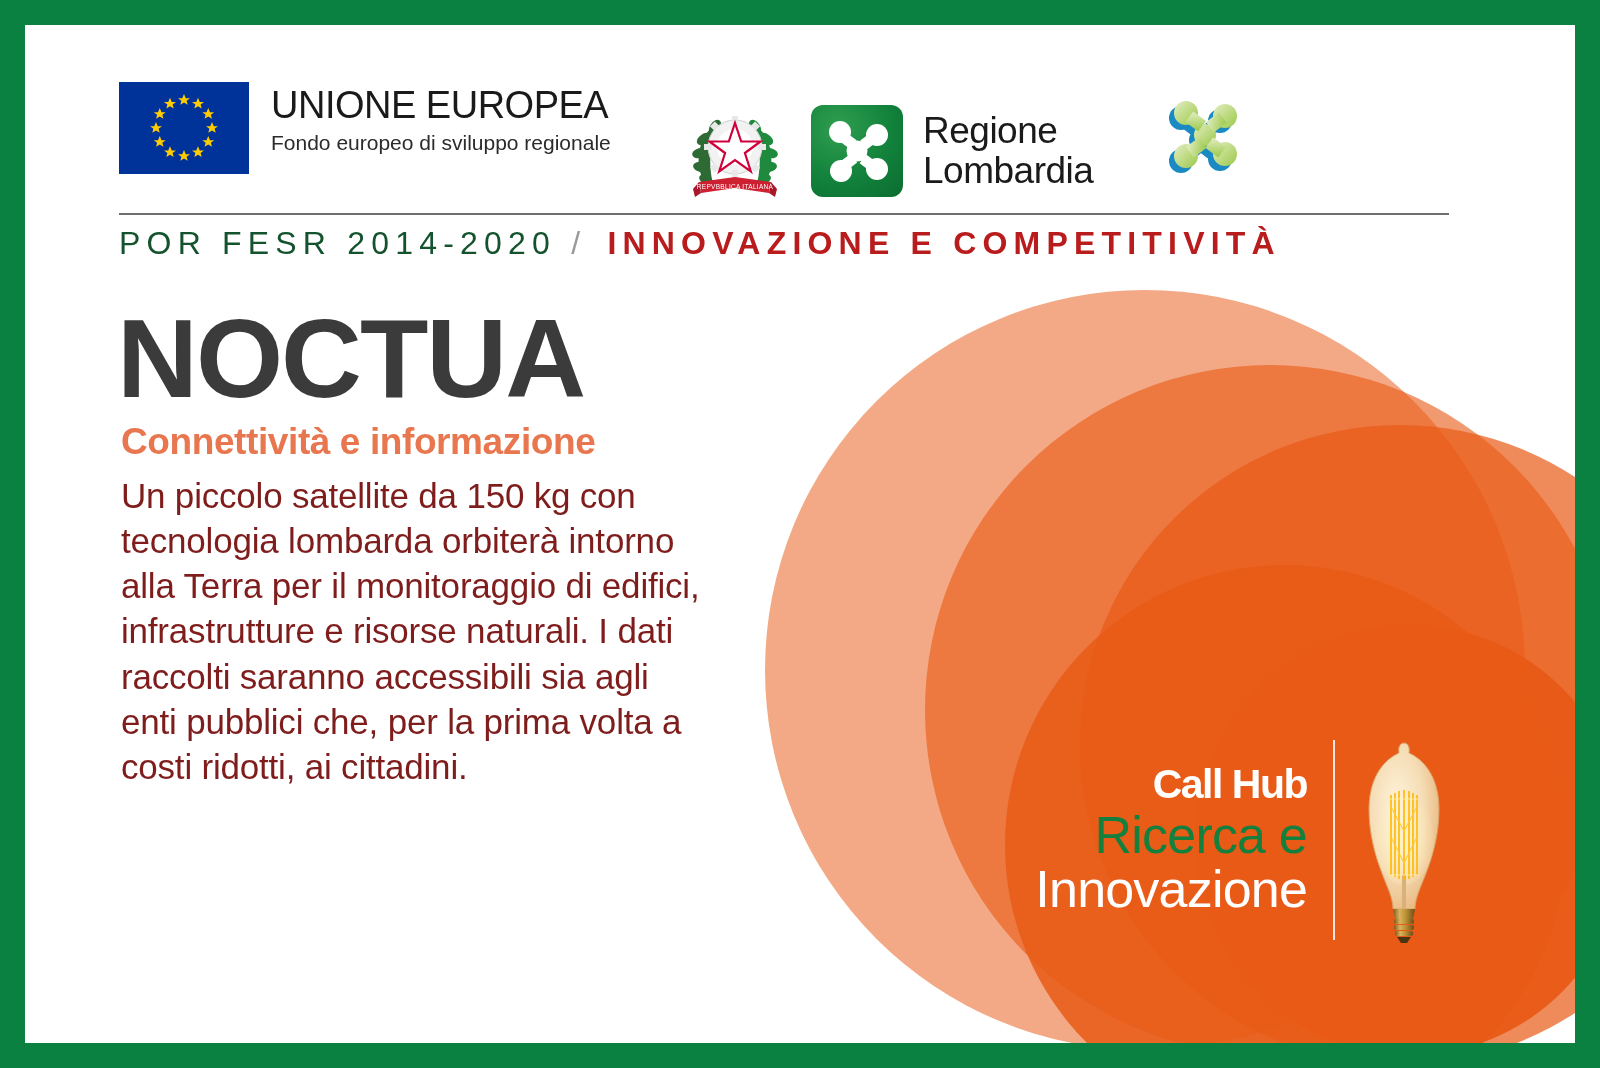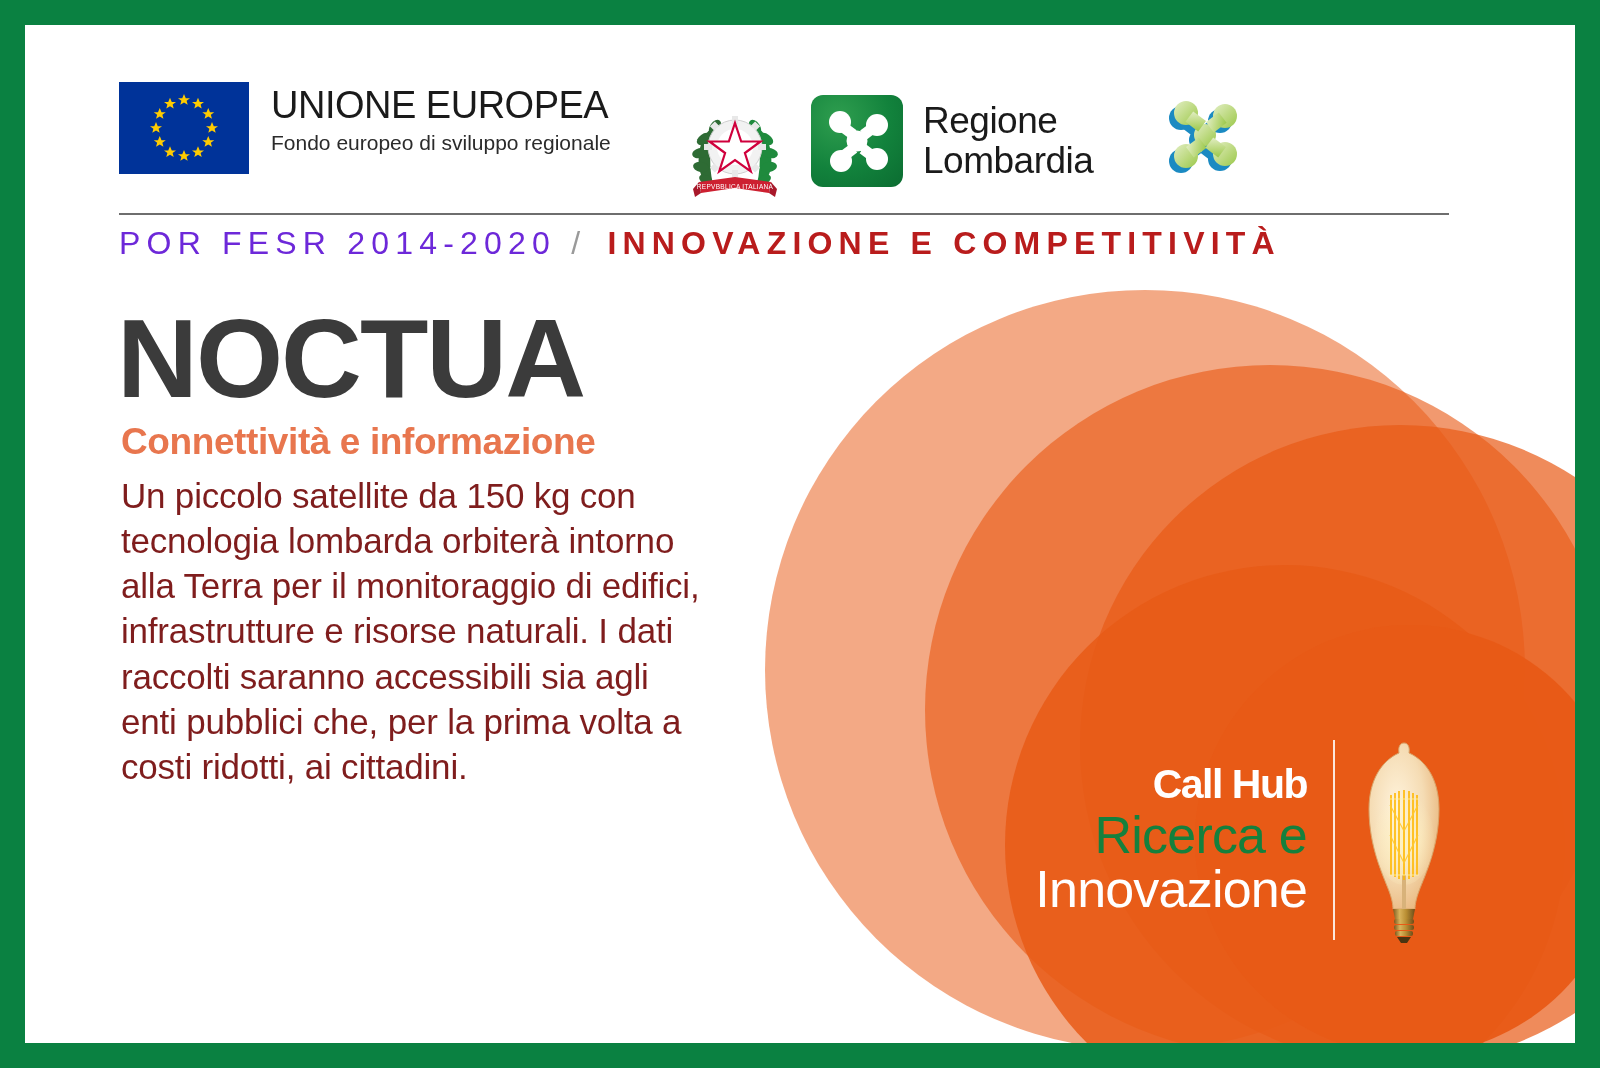--- a/index.html
+++ b/index.html
@@ -73,21 +73,21 @@
     position: absolute;
     left: 660px;
     top: 72px;
     width: 100px;
     height: 108px;
   }
 
   .lomb-block {
     position: absolute;
     left: 786px;
-    top: 70px;
+    top: 80px;
     display: flex;
     align-items: center;
   }
   .lomb-mark {
     width: 92px;
     height: 92px;
     border-radius: 12px;
     background: radial-gradient(circle at 30% 25%, #2f9e4f 0%, #12823c 55%, #0b6c31 100%);
     position: relative;
     flex: 0 0 auto;
@@ -133,21 +133,21 @@
   }
   .tagline {
     position: absolute;
     left: 94px;
     top: 202px;
     white-space: nowrap;
     font-size: 32px;
     line-height: 1;
     letter-spacing: 6.2px;
   }
-  .tag-light { color: #6d28d9; font-weight: normal; text-align: center; }
+  .tag-light { color: #14532d; font-weight: normal; text-align: center; }
   .tag-sep   { color: #9a9a9a; font-weight: normal; }
   .tag-bold  { color: #b91c1c; font-weight: bold; margin-left: 6px; }
 
   
   .circles {
     position: absolute;
     right: 0;
     top: 0;
     bottom: 0;
     width: 900px;

